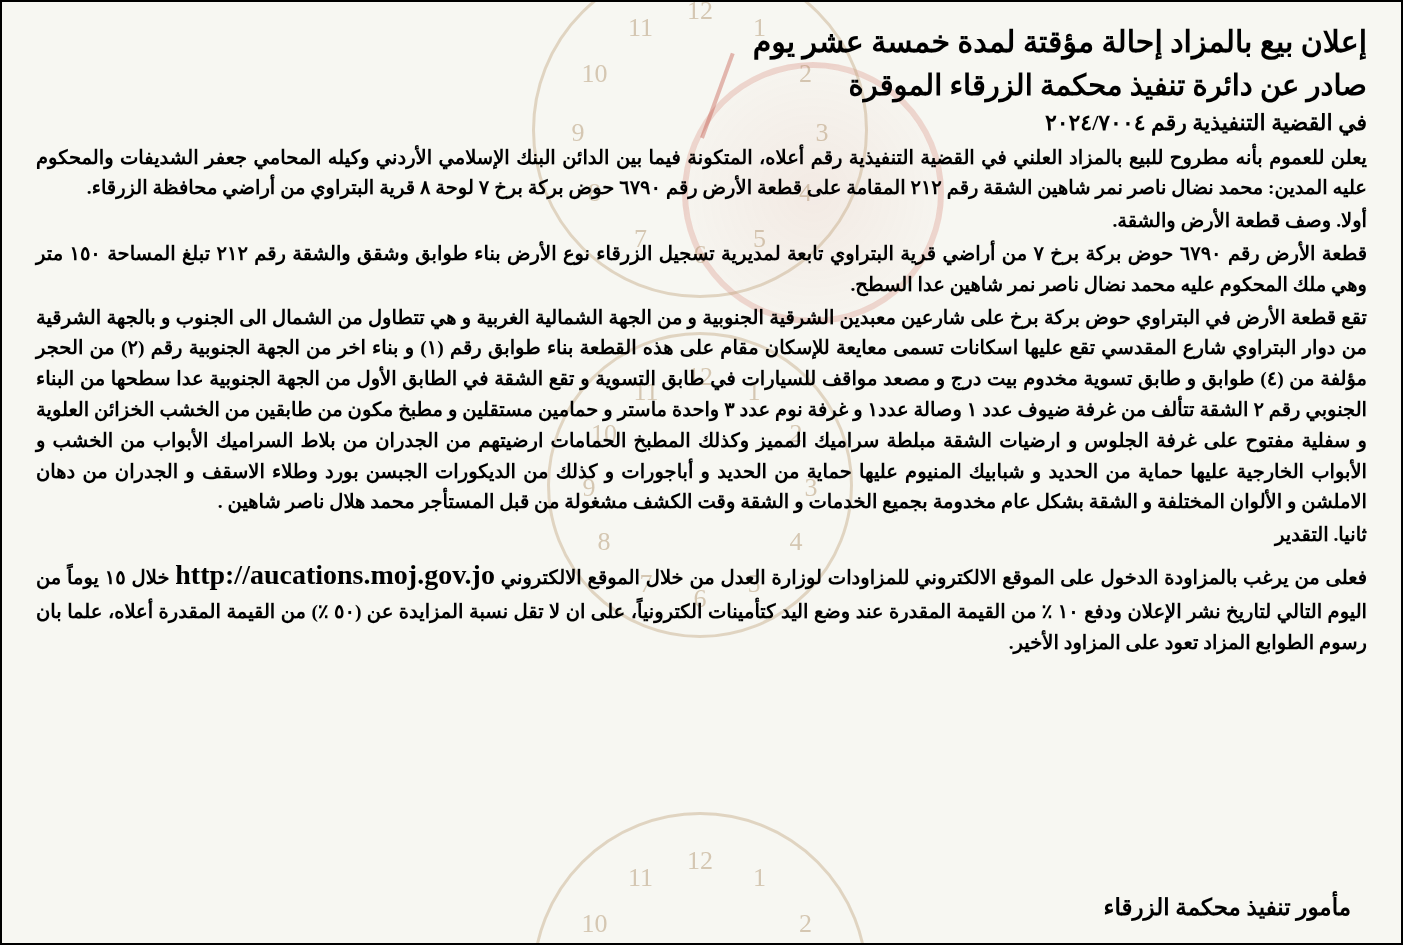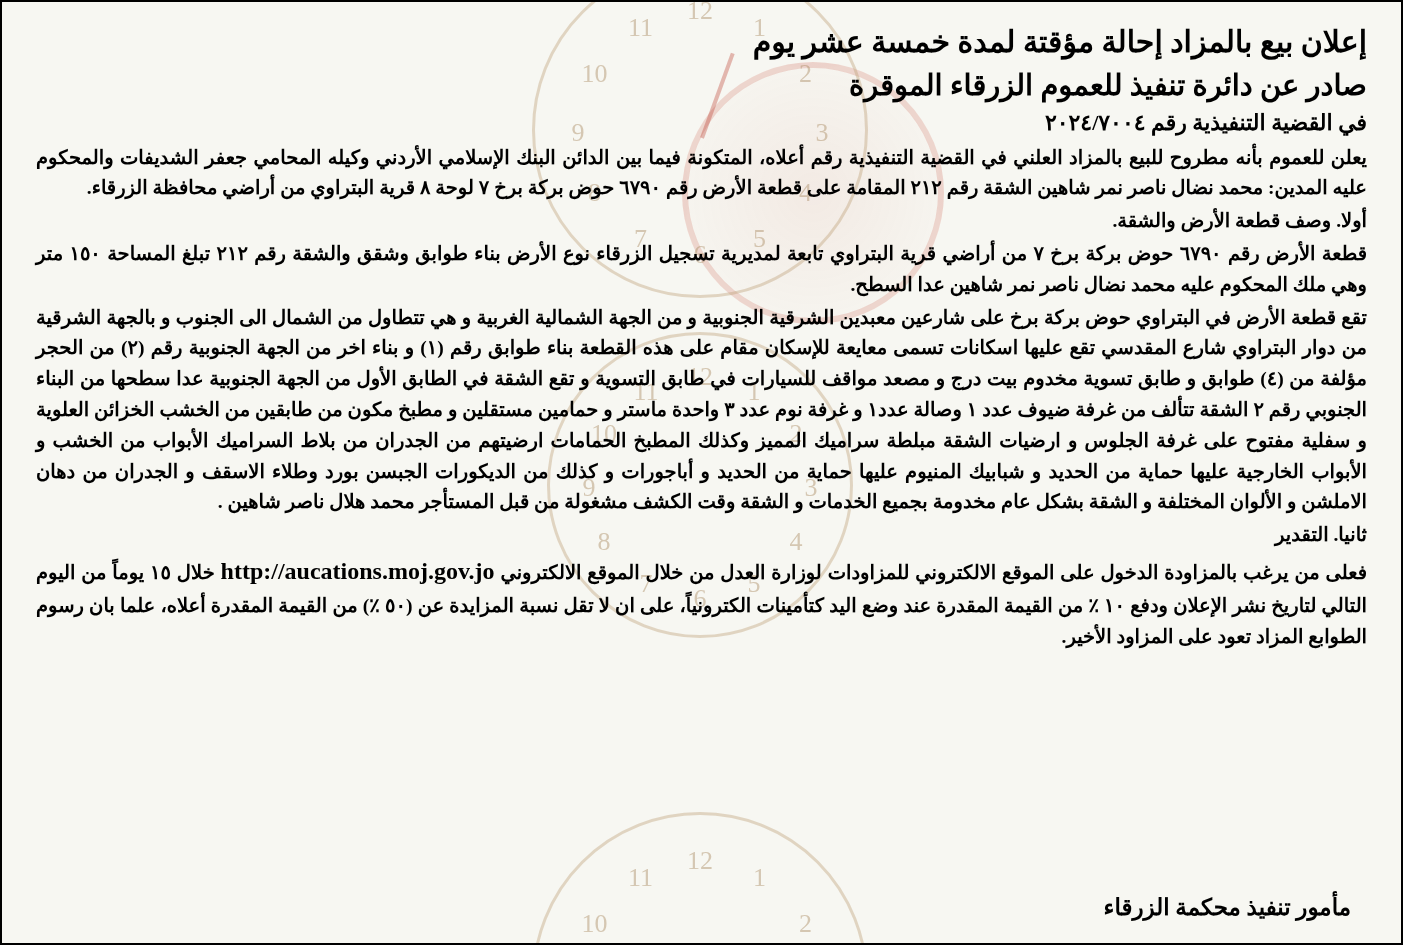--- a/index.html
+++ b/index.html
@@ -112,21 +112,21 @@
   .body-block p {
     margin: 0 0 2px 0;
   }
   .section-head {
     margin-top: 2px;
   }
   .url {
     font-family: "Liberation Serif", serif;
     direction: ltr;
     unicode-bidi: embed;
-    font-size: 24px;
+    font-size: 28px;
   }
   .signature {
     position: absolute;
     z-index: 2;
     right: 50px;
     bottom: 22px;
     font-size: 23px;
     font-weight: bold;
   }
 </style>
@@ -172,21 +172,21 @@
       <span class="num" style="left:82%;top:33%">2</span>
       <span class="num" style="left:32%;top:19%">11</span>
       <span class="num" style="left:18%;top:33%">10</span>
     </div>
   </div>
 
   <div class="content">
 
     <div class="title-block">
       <div class="title-line-1">إعلان بيع بالمزاد إحالة مؤقتة لمدة خمسة عشر يوم</div>
-      <div class="title-line-2">صادر عن دائرة تنفيذ للعموم الزرقاء الموقرة</div>
+      <div class="title-line-2">صادر عن دائرة تنفيذ محكمة الزرقاء الموقرة</div>
       <div class="title-line-3">في القضية التنفيذية رقم ٢٠٢٤/٧٠٠٤</div>
     </div>
 
     <div class="body-block">
       <p>يعلن للعموم بأنه مطروح للبيع بالمزاد العلني في القضية التنفيذية رقم أعلاه، المتكونة فيما بين الدائن البنك الإسلامي الأردني وكيله المحامي جعفر الشديفات والمحكوم عليه المدين: محمد نضال ناصر نمر شاهين الشقة رقم ٢١٢ المقامة على قطعة الأرض رقم ٦٧٩٠ حوض بركة برخ ٧ لوحة ٨ قرية البتراوي من أراضي محافظة الزرقاء.</p>
       <p class="section-head">أولا. وصف قطعة الأرض والشقة.</p>
       <p>قطعة الأرض رقم ٦٧٩٠ حوض بركة برخ ٧ من أراضي قرية البتراوي تابعة لمديرية تسجيل الزرقاء نوع الأرض بناء طوابق وشقق والشقة رقم ٢١٢ تبلغ المساحة ١٥٠ متر وهي ملك المحكوم عليه محمد نضال ناصر نمر شاهين عدا السطح.</p>
       <p>تقع قطعة الأرض في البتراوي حوض بركة برخ على شارعين معبدين الشرقية الجنوبية و من الجهة الشمالية الغربية و هي تتطاول من الشمال الى الجنوب و بالجهة الشرقية من دوار البتراوي شارع المقدسي تقع عليها اسكانات تسمى معايعة للإسكان مقام على هذه القطعة بناء طوابق رقم (١) و بناء اخر من الجهة الجنوبية رقم (٢) من الحجر مؤلفة من (٤) طوابق و طابق تسوية مخدوم بيت درج و مصعد مواقف للسيارات في طابق التسوية و تقع الشقة في الطابق الأول من الجهة الجنوبية عدا سطحها من البناء الجنوبي رقم ٢ الشقة تتألف من غرفة ضيوف عدد ١ وصالة عدد١ و غرفة نوم عدد ٣ واحدة ماستر و حمامين مستقلين و مطبخ مكون من طابقين من الخشب الخزائن العلوية و سفلية مفتوح على غرفة الجلوس و ارضيات الشقة مبلطة سراميك المميز وكذلك المطبخ الحمامات ارضيتهم من الجدران من بلاط السراميك الأبواب من الخشب و الأبواب الخارجية عليها حماية من الحديد و شبابيك المنيوم عليها حماية من الحديد و أباجورات و كذلك من الديكورات الجبسن بورد وطلاء الاسقف و الجدران من دهان الاملشن و الألوان المختلفة و الشقة بشكل عام مخدومة بجميع الخدمات و الشقة وقت الكشف مشغولة من قبل المستأجر محمد هلال ناصر شاهين .</p>
       <p class="section-head">ثانيا. التقدير</p>
       <p>

